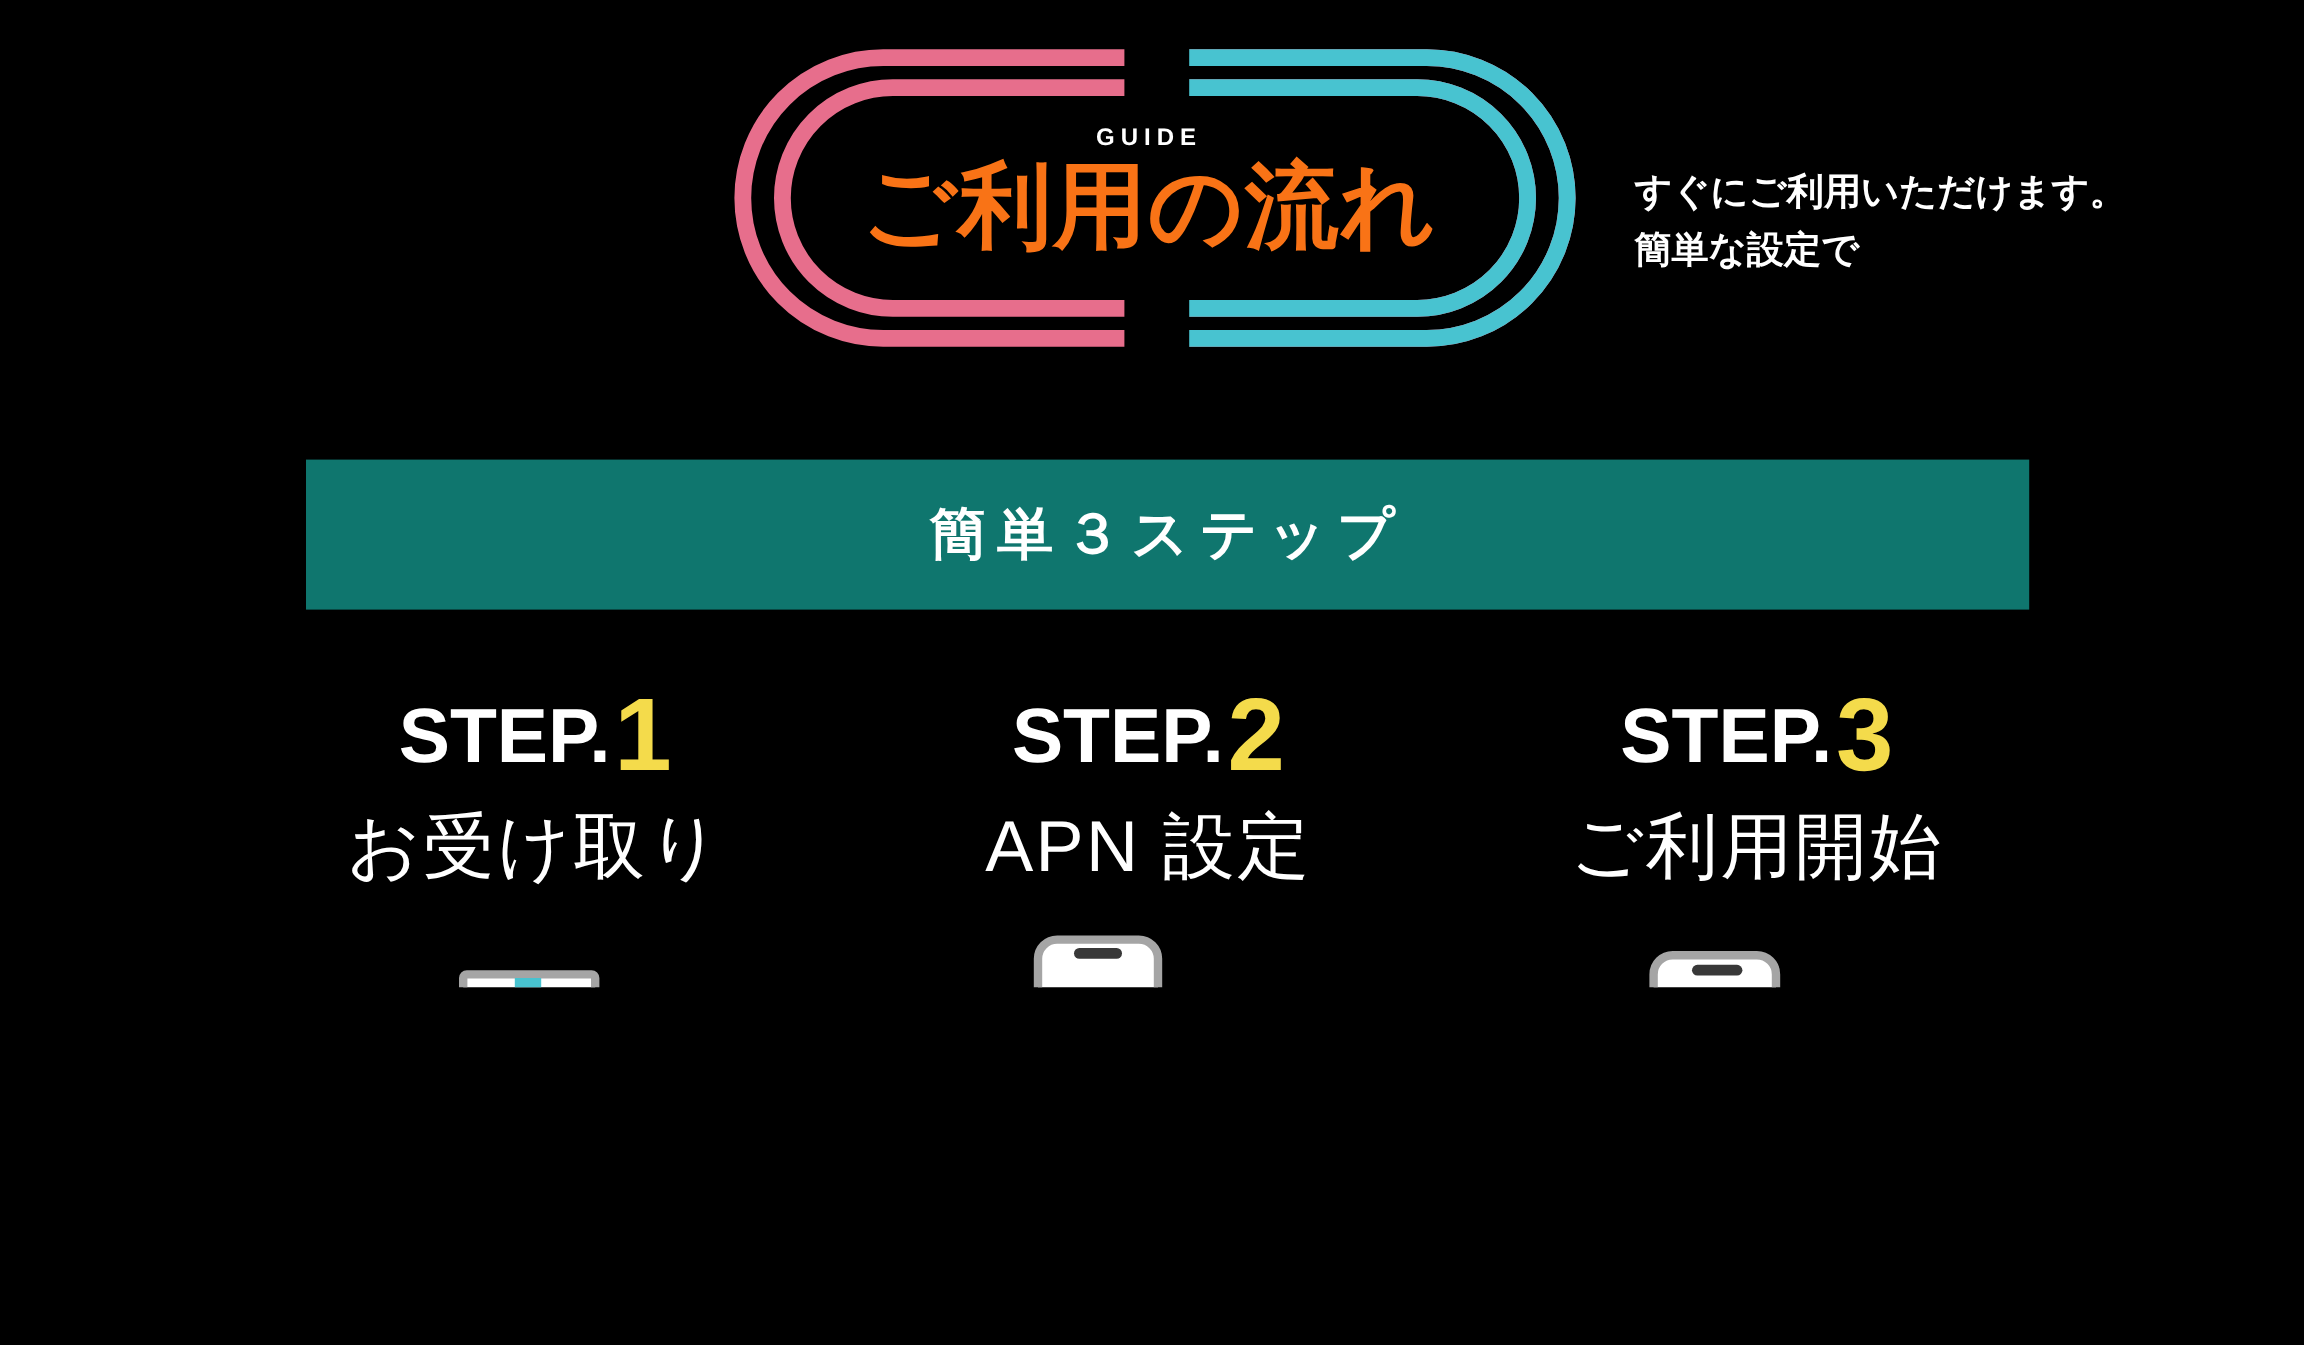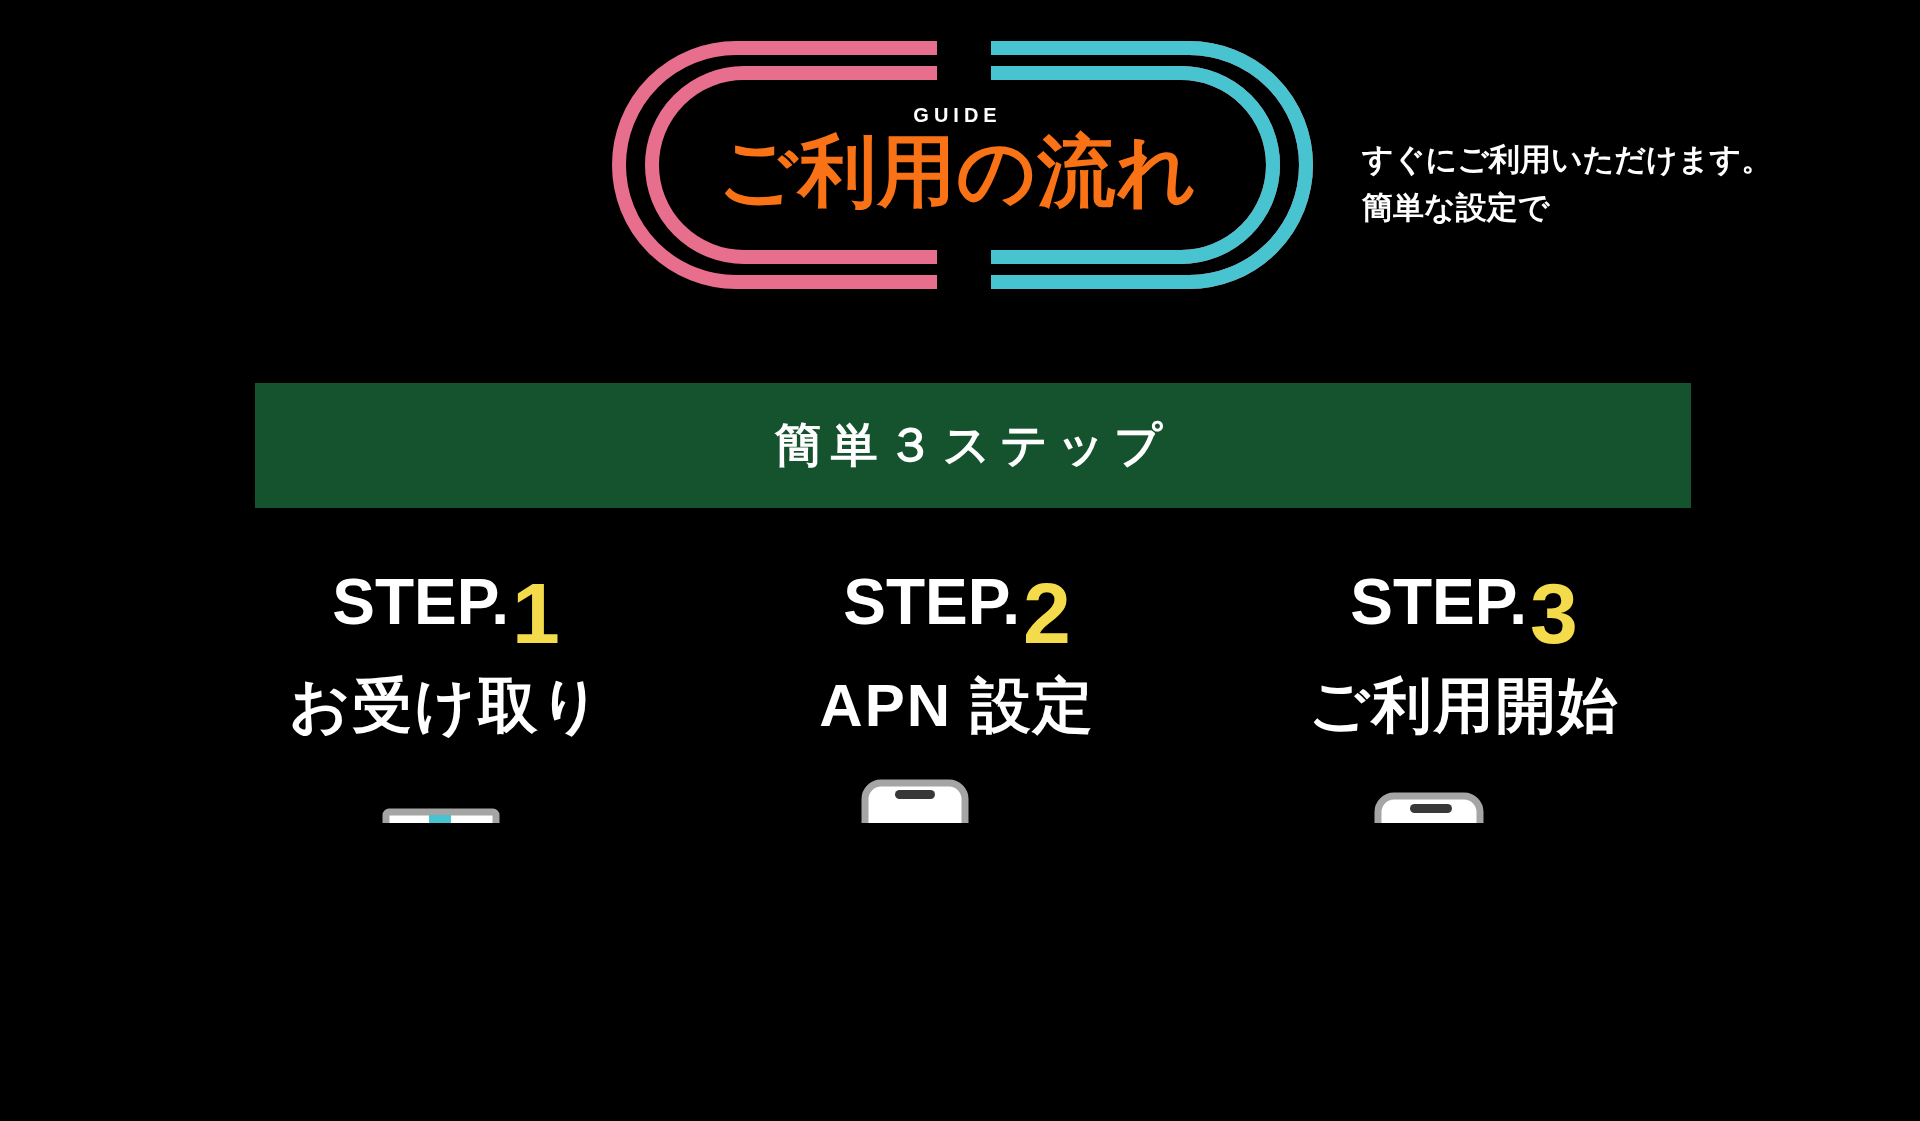--- a/index.html
+++ b/index.html
@@ -19,30 +19,30 @@
     color:#f97316;font-size:78px;font-weight:900;letter-spacing:1px;line-height:78px;white-space:nowrap;
   }
   
   .tagline{
     position:absolute;left:1362px;top:136px;color:#fff;
     font-size:31px;font-weight:900;line-height:48px;white-space:nowrap;
   }
   
   .banner{
     position:absolute;left:255px;top:383px;width:1436px;height:125px;
-    background:#14532d;display:flex;align-items:center;justify-content:center;
+    background:#0f766e;display:flex;align-items:center;justify-content:center;
   }
   .banner span{color:#fff;font-size:47px;font-weight:900;letter-spacing:9px;}
   
   .col{position:absolute;top:560px;width:420px;text-align:center;color:#fff;}
   .col-1{left:236px}.col-2{left:747px}.col-3{left:1254px}
-  .step-head{display:flex;align-items:flex-start;justify-content:center;gap:3px;padding-top:10px;}
+  .step-head{display:flex;align-items:center;justify-content:center;gap:3px;padding-top:10px;}
   .step-prefix{font-size:64px;font-weight:900;line-height:1;color:#fff;}
   .step-num{font-size:86px;font-weight:700;line-height:1;color:#F4DB4B;}
-  .step-label{margin-top:10px;font-size:60px;font-weight:700;letter-spacing:2px;white-space:nowrap;}
+  .step-label{margin-top:10px;font-size:60px;font-weight:400;letter-spacing:2px;white-space:nowrap;}
   
   .icon{position:absolute;display:block;}
   .icon-1{left:322px;top:800px;}
   .icon-2{left:845px;top:778px;}
   .icon-3{left:1352px;top:790px;}
 </style>
 </head>
 <body>
 
 <div class="stage">

